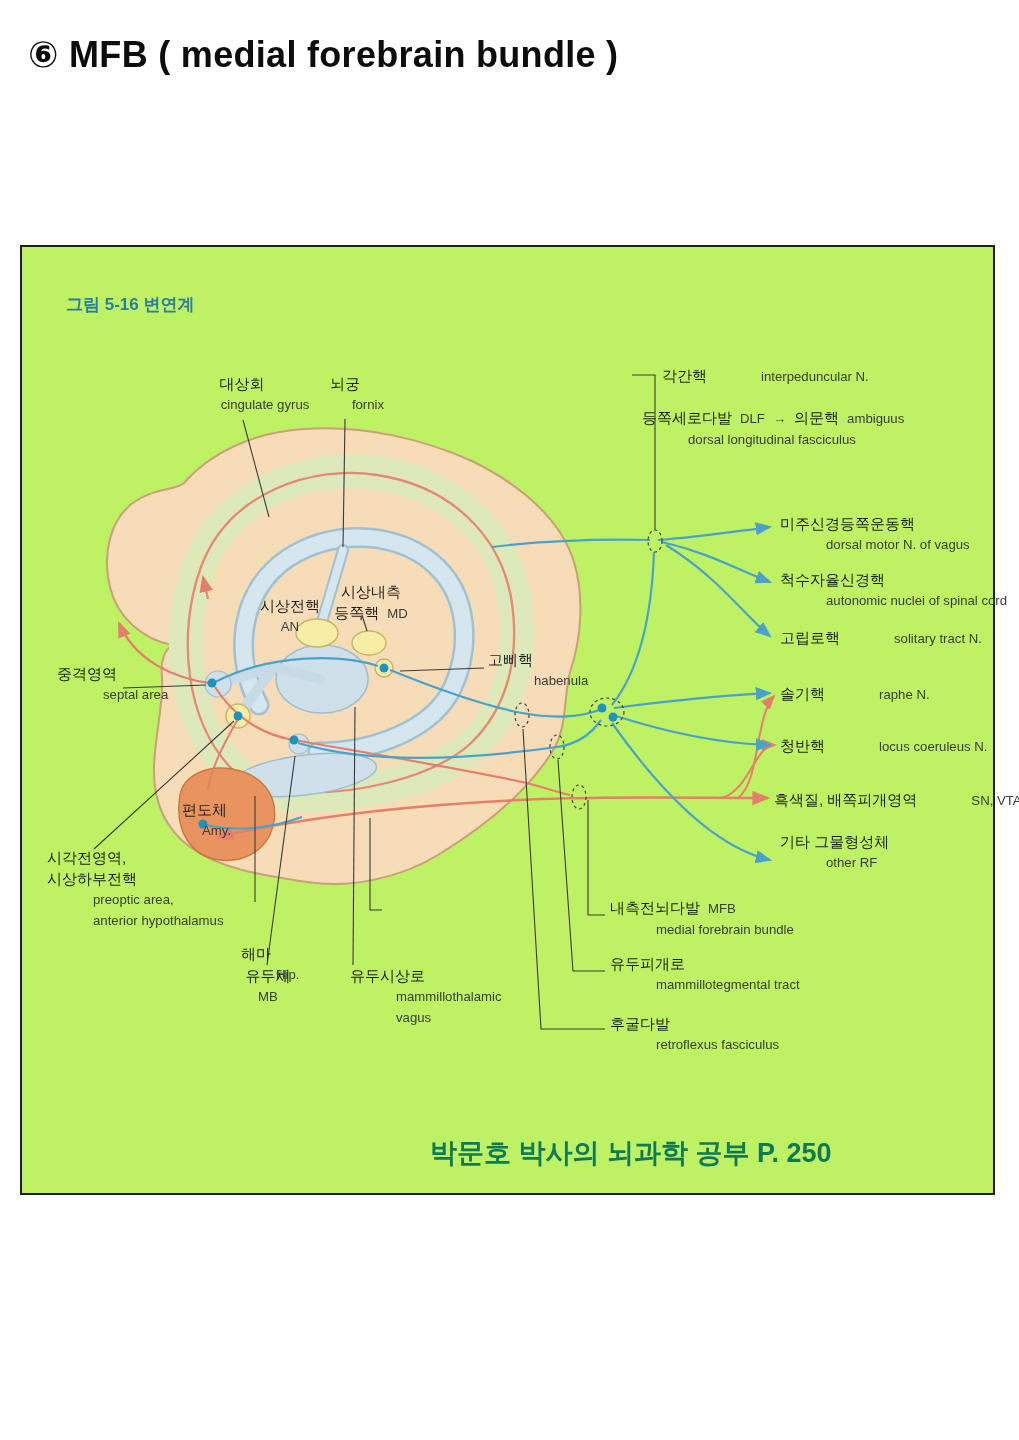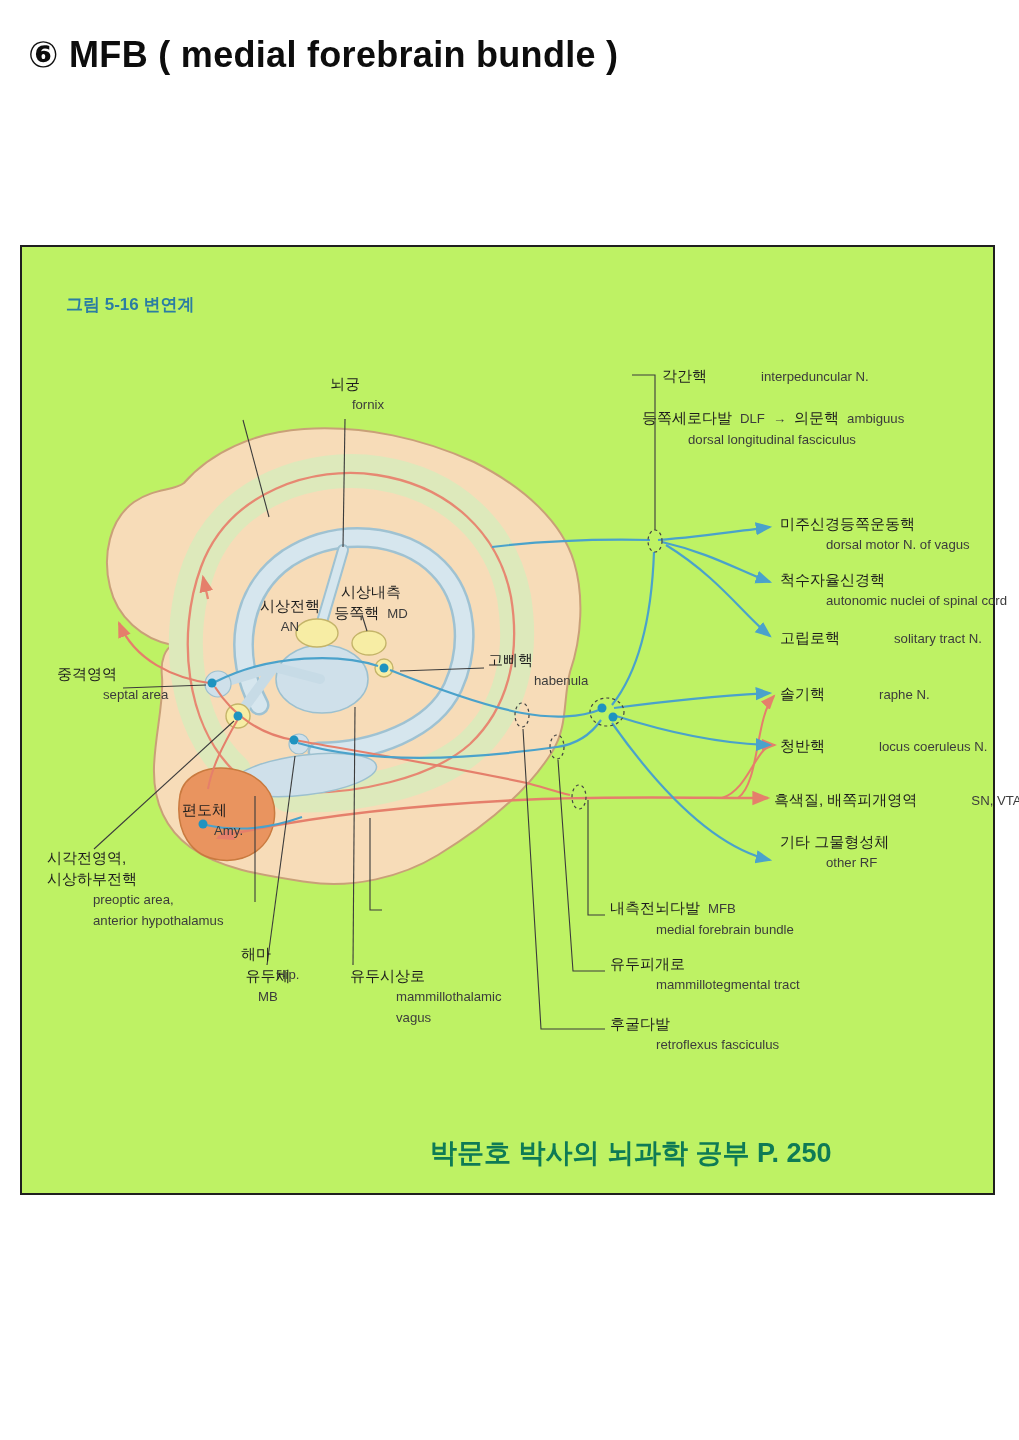--- a/index.html
+++ b/index.html
@@ -124,20 +124,24 @@
         <ellipse cx="633" cy="294" rx="7" ry="11"></ellipse>
         <ellipse cx="585" cy="465" rx="17" ry="14"></ellipse>
         <ellipse cx="500" cy="468" rx="7" ry="12"></ellipse>
         <ellipse cx="535" cy="500" rx="7" ry="12"></ellipse>
         <ellipse cx="557" cy="550" rx="7" ry="12"></ellipse>
       </g>
     </svg>
 
     <div class="figcap">그림 5-16 변연계</div>
 
+    <div class="lbl center" style="left:148px;top:126px;width:144px;">
+      <div class="ko">대상회</div>
+      <div class="en">cingulate gyrus</div>
+    </div>
 
     <div class="lbl center" style="left:283px;top:126px;width:80px;">
       <div class="ko">뇌궁</div>
       <div class="en">fornix</div>
     </div>
 
     <div class="lbl" style="left:640px;top:118px;">
       <span class="ko">각간핵</span><span class="en gap">interpeduncular N.</span>
     </div>
 
@@ -192,21 +196,21 @@
       <span class="ko">흑색질, 배쪽피개영역</span><span class="en gap">SN, VTA</span>
     </div>
 
     <div class="lbl" style="left:758px;top:584px;">
       <div class="ko">기타 그물형성체</div>
       <div class="en">other RF</div>
     </div>
 
     <div class="lbl" style="left:160px;top:552px;">
       <div class="ko">편도체</div>
-      <div class="en" style="padding-left:32px;">Amy.</div>
+      <div class="en" style="padding-left:20px;">Amy.</div>
     </div>
 
     <div class="lbl" style="left:25px;top:600px;">
       <div class="ko">시각전영역,</div>
       <div class="ko">시상하부전핵</div>
       <div class="en">preoptic area,</div>
       <div class="en">anterior hypothalamus</div>
     </div>
 
     <div class="lbl center" style="left:208px;top:656px;width:52px;margin-top:40px;">

